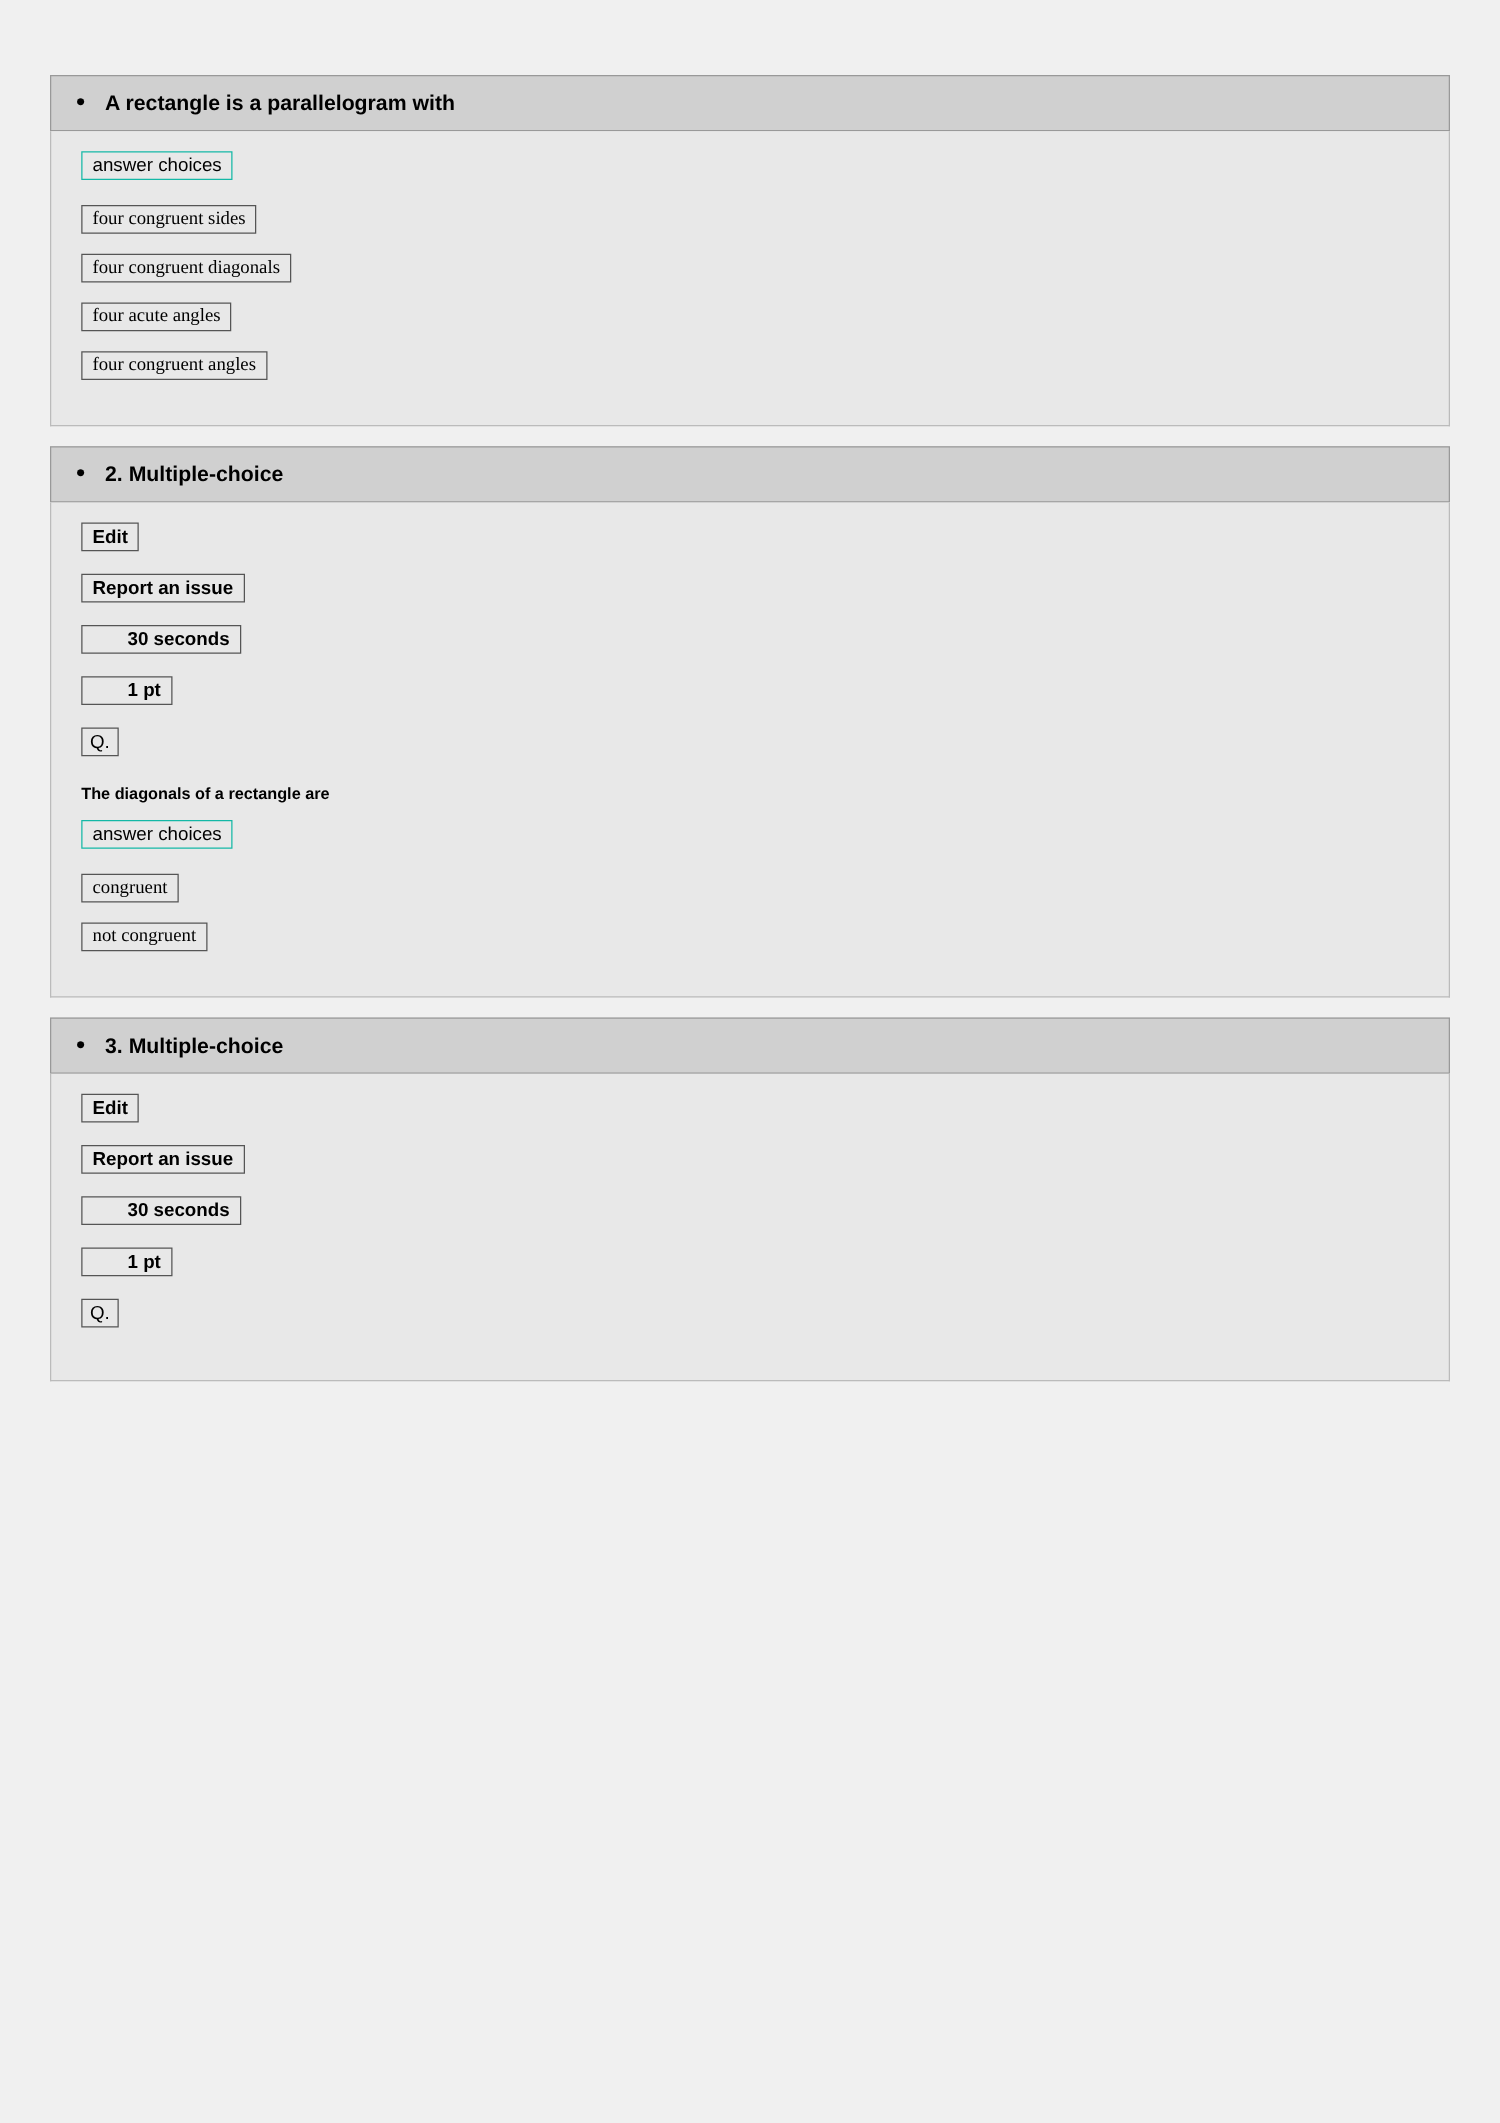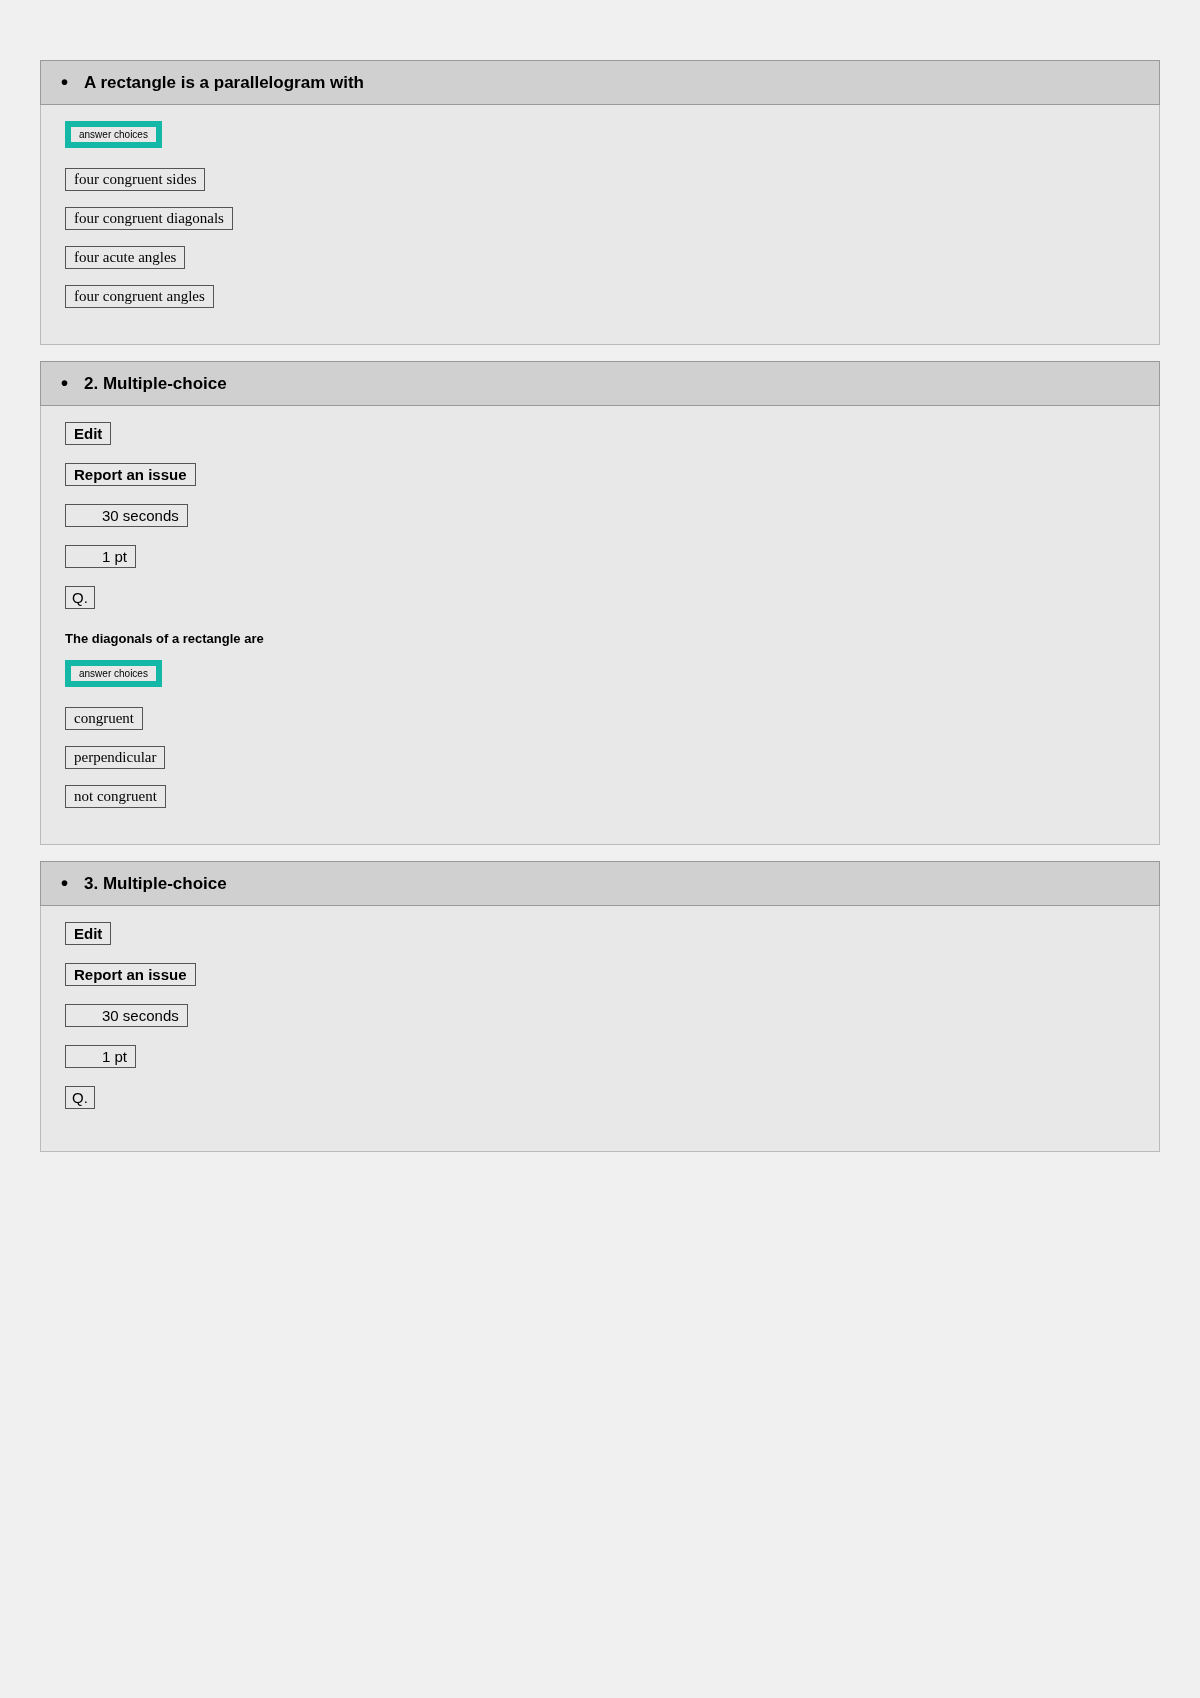--- a/index.html
+++ b/index.html
@@ -40,24 +40,24 @@
     .question-body {
       background: #e8e8e8;
       border: 1px solid #bbb;
       border-top: none;
       padding: 16px 24px 20px 24px;
       margin-bottom: 16px;
     }
 
     .answer-tag {
       display: inline-block;
-      border: 6px solid #14b8a6;
+      border: 1px solid #14b8a6;
       padding: 2px 8px;
       margin-bottom: 12px;
-      font-size: 10px;
+      font-size: 15px;
       background: #e8e8e8;
     }
 
     .choice {
       display: inline-block;
       border: 1px solid #555;
       padding: 2px 8px;
       margin-bottom: 10px;
       font-size: 15px;
       background: #e8e8e8;
@@ -72,21 +72,21 @@
       display: inline-block;
       border: 1px solid #555;
       padding: 2px 8px;
       margin-bottom: 10px;
       font-size: 15px;
       background: #e8e8e8;
       font-weight: bold;
     }
 
     .meta-tag.bold {
-      font-weight: normal;
+      font-weight: bold;
       padding-left: 36px;
     }
 
     .q-label {
       display: inline-block;
       border: 1px solid #555;
       padding: 2px 6px;
       margin-bottom: 14px;
       font-size: 15px;
       background: #e8e8e8;
@@ -151,23 +151,20 @@
       <span class="q-label">Q.</span>
     </div>
     <div class="question-text">The diagonals of a rectangle are</div>
     <div class="meta-row">
       <span class="answer-tag">answer choices</span>
     </div>
     <div class="choice-line">
       <span class="choice">congruent</span>
     </div>
     <div class="choice-line">
-      <span class="choice">perpendicular</span>
-    </div>
-    <div class="choice-line">
       <span class="choice">not congruent</span>
     </div>
   </div>
 </div>
 
 <div class="question-block">
   <div class="question-header">
     <span class="bullet">•</span>
     <span>3. Multiple-choice</span>
   </div>

